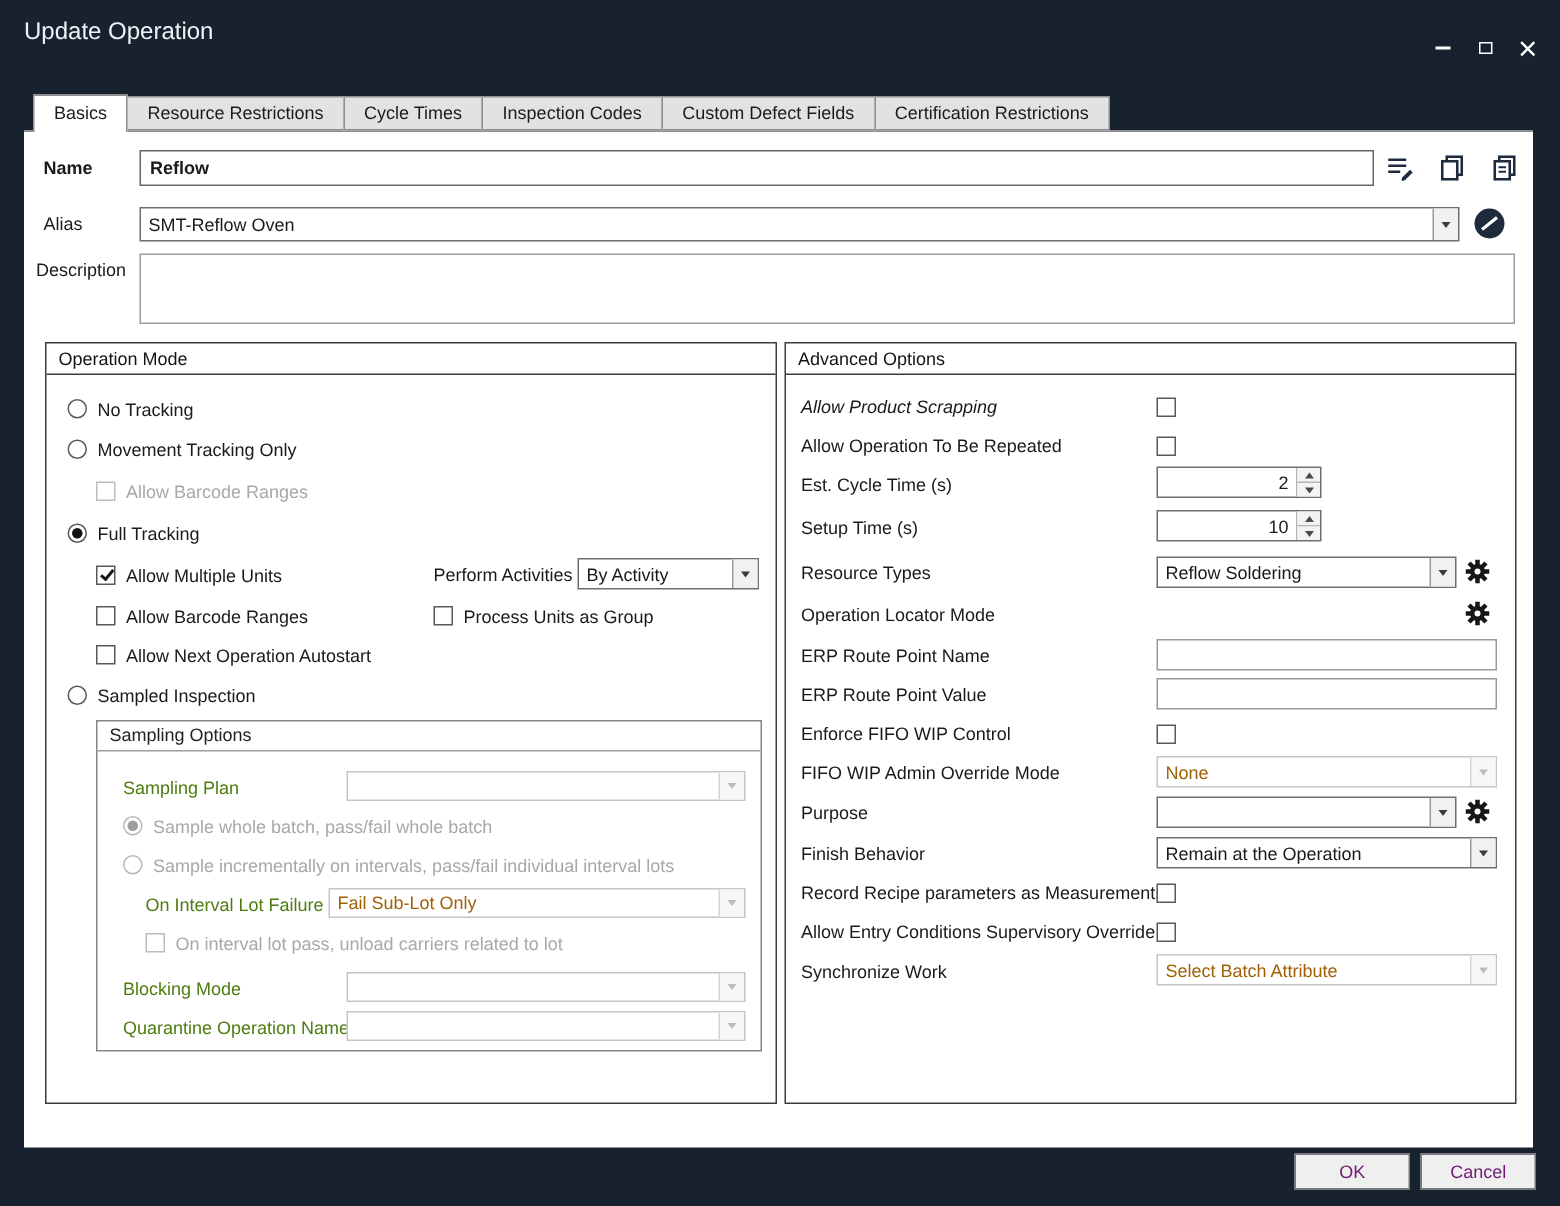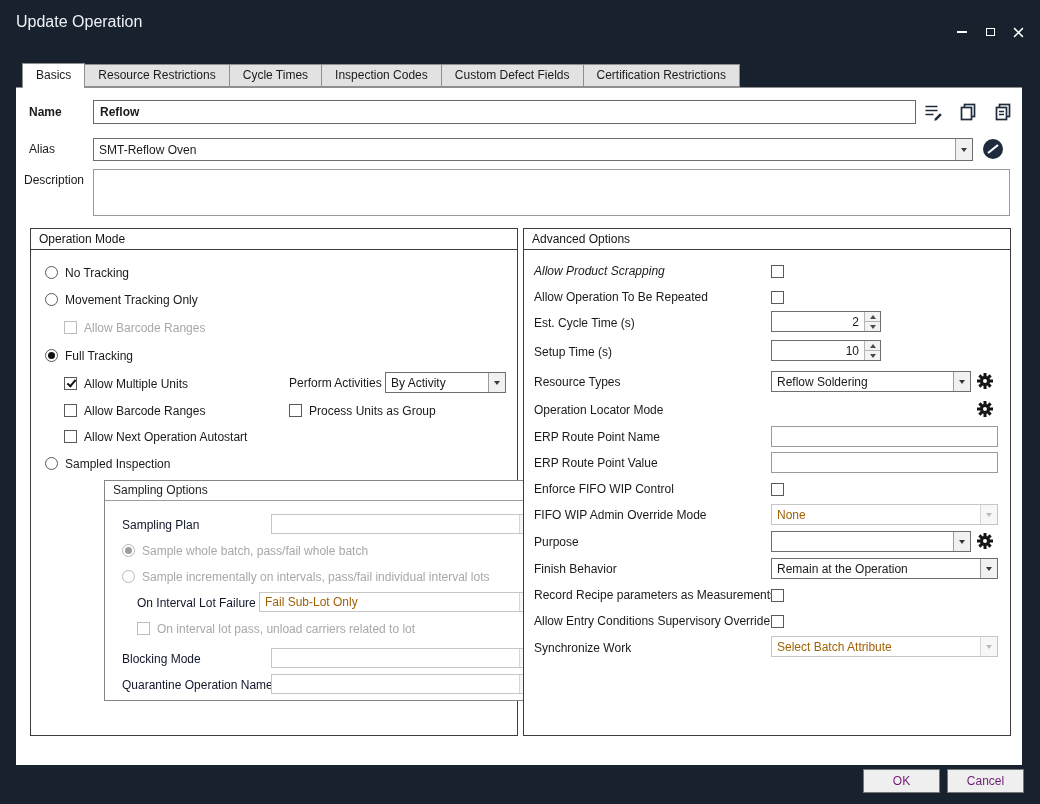--- a/index.html
+++ b/index.html
@@ -61,26 +61,26 @@
   .cb{width:13px;height:13px;border:1px solid #595959;background:#fff;position:relative;flex:none;}
   .cb.checked::after{content:"";position:absolute;left:2px;top:2px;width:7px;height:3px;
     border-left:2px solid #161616;border-bottom:2px solid #161616;transform:rotate(-50deg);}
   .rb{width:13px;height:13px;border:1px solid #595959;border-radius:50%;background:#fff;position:relative;flex:none;}
   .rb.selected::after{content:"";position:absolute;left:2px;top:2px;width:7px;height:7px;border-radius:50%;background:#121212;}
   .opt.disabled{cursor:default;}
   .opt.disabled .cb{border-color:#bdbdbd;}
   .opt.disabled .rb{border-color:#b8b8b8;}
   .opt.disabled .rb.selected::after{background:#9e9e9e;}
   .opt.disabled .opt-label{color:#a8a8a8;}
-  .lbl.disabled{color:#0f172a;}
+  .lbl.disabled{color:#4d7c0f;}
 
   
   .groupbox{position:absolute;border:1px solid #3c3c3c;background:#fff;}
   .groupbox-header{height:21px;line-height:20px;padding-left:8px;border-bottom:1px solid #3c3c3c;color:#141414;}
-  .groupbox.sub{border-color:#858585;margin-left:40px;}
+  .groupbox.sub{border-color:#858585;}
   .groupbox.sub .groupbox-header{border-bottom-color:#9c9c9c;color:#232323;}
 
   .gear{position:absolute;width:16px;height:16px;cursor:pointer;}
 
   
   .btn{position:absolute;width:77px;height:24px;background:#efefef;border:1px solid #777;
     text-align:center;line-height:22px;color:#701a75;cursor:pointer;box-sizing:border-box;}
 </style>
 </head>
 <body>

